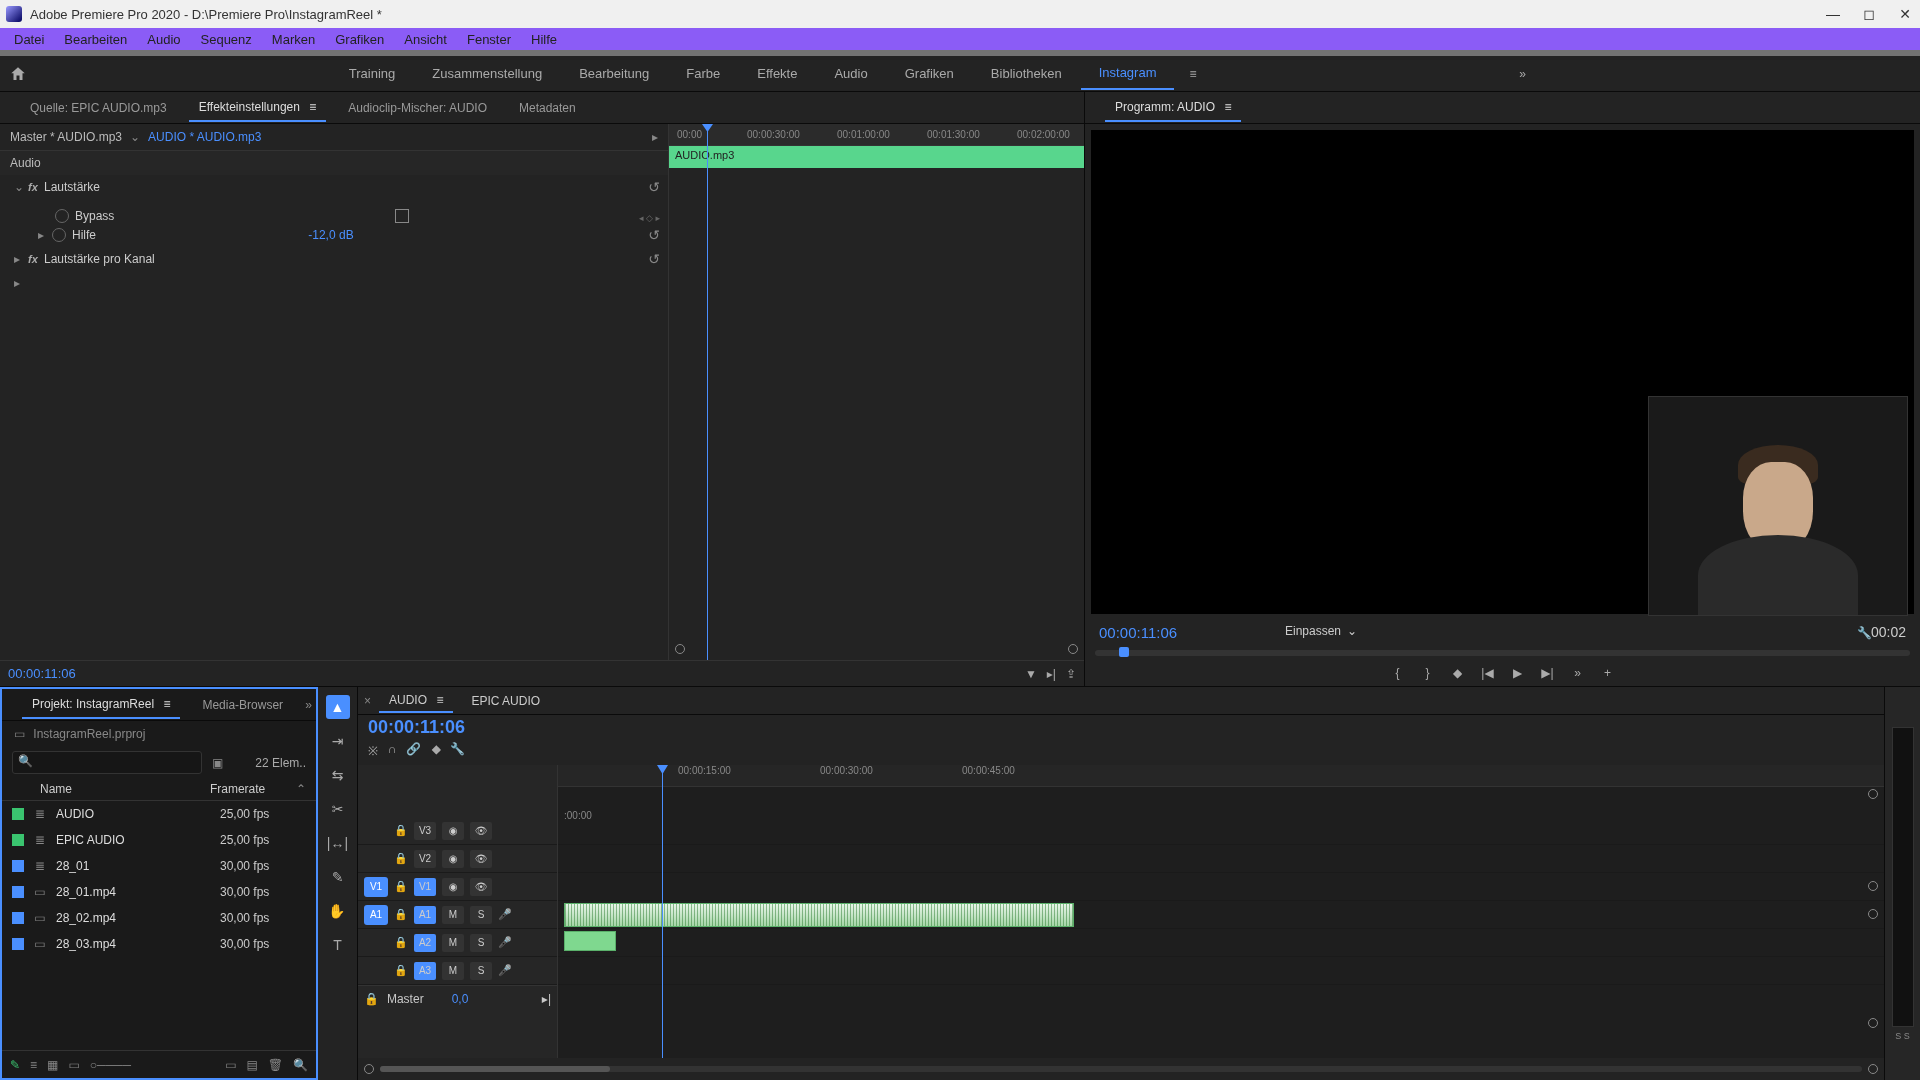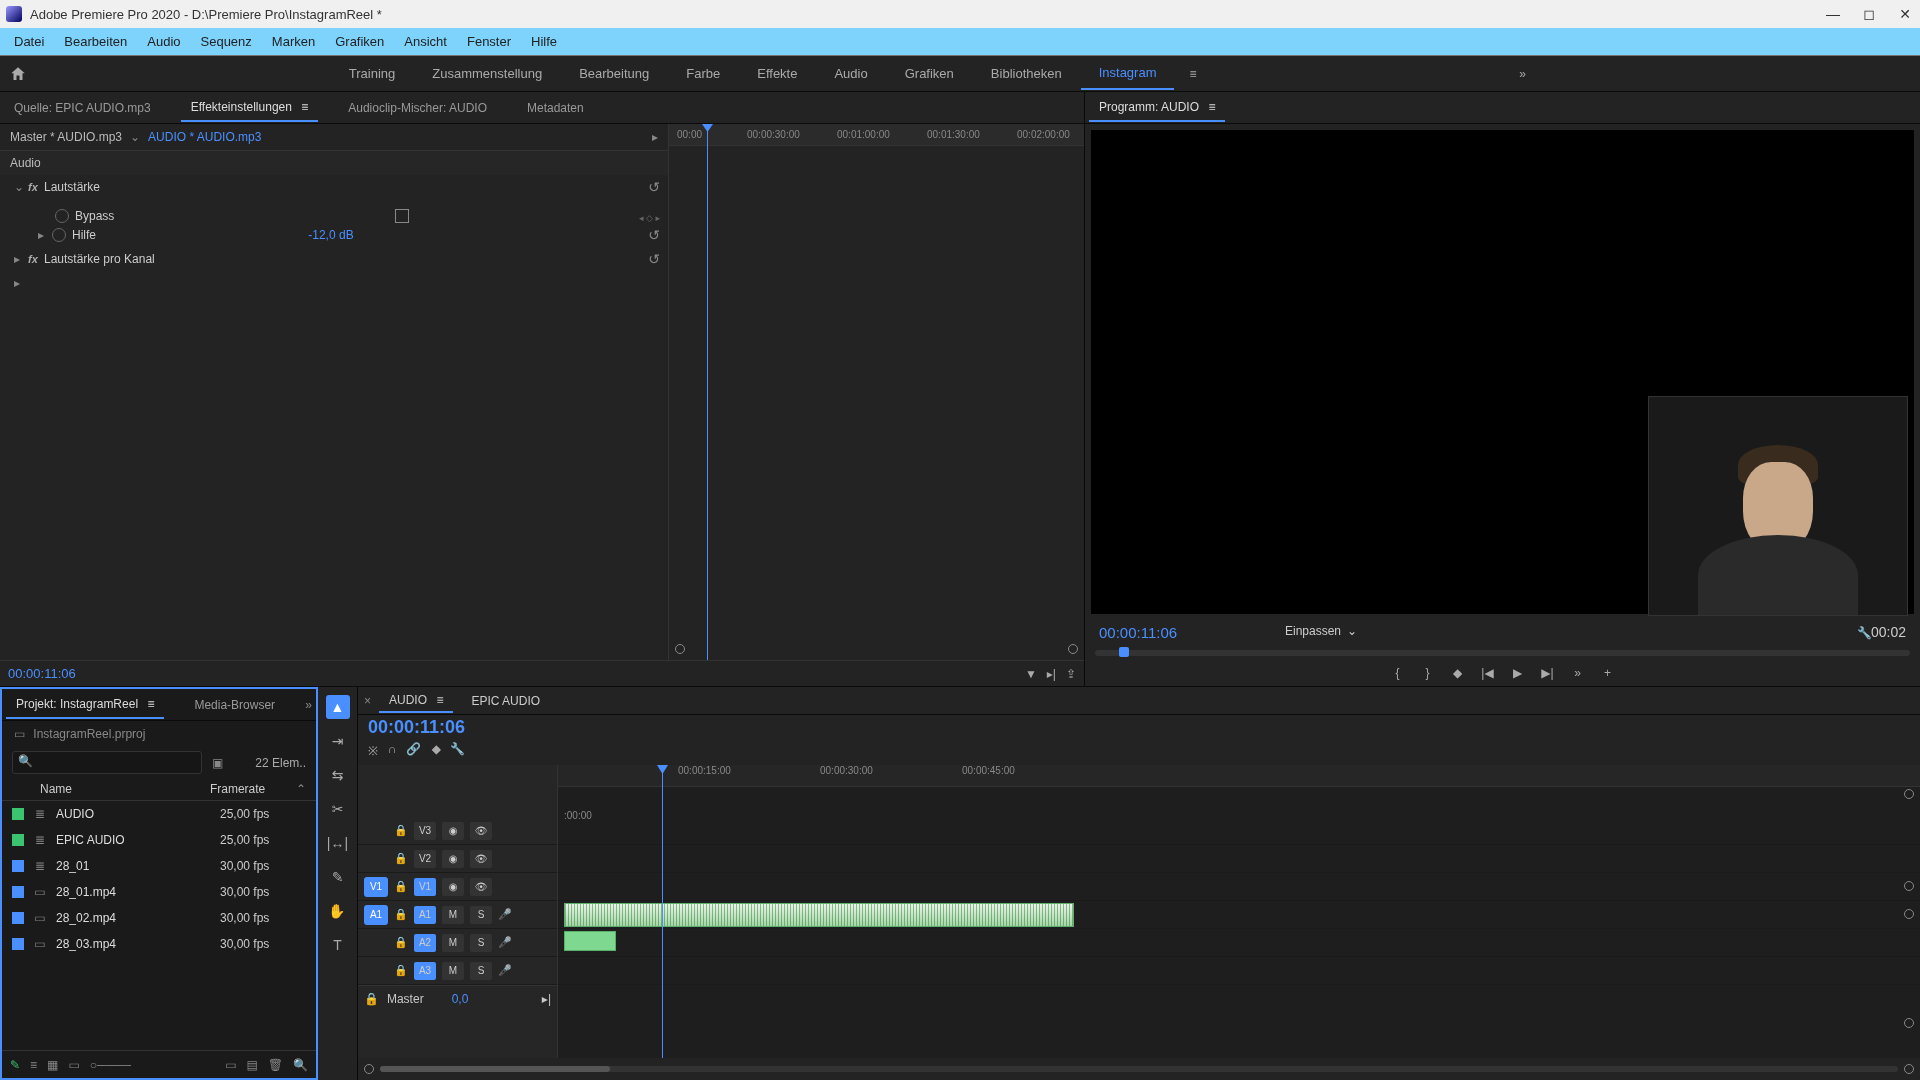--- a/index.html
+++ b/index.html
@@ -6,38 +6,38 @@
 body { background: #1a1a1a; color: #c8c8c8; font-size: 12px; overflow: hidden; width: 1920px; height: 1080px; }
 
 
 .titlebar { background: #f0f0f0; height: 28px; display: flex; align-items: center; padding: 0 6px; color: #333; font-size: 13px; }
 .titlebar .app-icon { width: 16px; height: 16px; background: linear-gradient(135deg,#9999ff,#00005b); border-radius: 3px; margin-right: 8px; }
 .titlebar .title-text { flex: 1; }
 .titlebar .win-btns { display: flex; gap: 18px; }
 .titlebar .win-btn { width: 18px; height: 18px; display: flex; align-items: center; justify-content: center; color: #333; cursor: pointer; font-size: 14px; }
 
 
-.menubar { background: #7dd3fc; height: 28px; display: flex; align-items: center; padding: 0 4px; border-bottom: 1px solid #737373; }
+.menubar { background: #8b5cf6; height: 28px; display: flex; align-items: center; padding: 0 4px; border-bottom: 6px solid #737373; }
 .menubar .menu-item { padding: 4px 10px; color: #222; font-size: 13px; cursor: pointer; }
 
 
 .workspace-bar { background: #232323; height: 36px; display: flex; align-items: center; border-bottom: 1px solid #0a0a0a; }
 .workspace-bar .home-btn { width: 36px; display: flex; justify-content: center; }
 .workspace-bar .spacer { flex: 1; }
 .workspace-bar .ws-tabs { display: flex; align-items: center; gap: 1px; }
 .workspace-bar .ws-tab { padding: 8px 18px; color: #aaa; cursor: pointer; font-size: 13px; }
 .workspace-bar .ws-tab.active { color: #4a8fff; border-bottom: 2px solid #4a8fff; }
 .workspace-bar .ws-menu { padding: 0 14px; color: #aaa; }
 
 
 .main-grid { display: grid; grid-template-columns: 1085px 1fr; grid-template-rows: 595px 1fr; height: calc(100% - 92px); }
 
 
 .fx-panel { background: #232323; border-right: 1px solid #0a0a0a; border-bottom:1px solid #0a0a0a; display:flex; flex-direction:column;}
-.panel-tabs { display: flex; align-items: center; height: 32px; border-bottom: 1px solid #0a0a0a; padding: 0 4px; gap: 20px; }
+.panel-tabs { display: flex; align-items: center; height: 32px; border-bottom: 1px solid #0a0a0a; padding: 0 20px; gap: 12px; }
 .panel-tab { padding: 6px 10px; color: #999; font-size: 12px; cursor: pointer; white-space:nowrap;}
 .panel-tab.active { color: #ddd; border-bottom: 2px solid #4a8fff; }
 .panel-tab .tab-menu { margin-left: 6px; }
 
 .fx-body { flex:1; display:flex; position:relative;}
 .fx-left { width: 668px; display:flex; flex-direction:column;}
 .fx-right { flex:1; position:relative; border-left:1px solid #333;}
 
 .master-row { padding: 6px 10px; display:flex; align-items:center; gap:8px; border-bottom:1px solid #333;}
 .master-row .bc1 { color:#bbb; }
@@ -261,20 +261,21 @@
       </div>
 
       <div class="fx-right">
         <div class="fx-timeline-ruler">
           <span class="tick" style="left:8px;">00:00</span>
           <span class="tick" style="left:78px;">00:00:30:00</span>
           <span class="tick" style="left:168px;">00:01:00:00</span>
           <span class="tick" style="left:258px;">00:01:30:00</span>
           <span class="tick" style="left:348px;">00:02:00:00</span>
         </div>
+        <div class="fx-clip-bar">AUDIO.mp3</div>
         <div class="fx-playhead"></div>
         <div class="fx-scroll-o" style="left:6px;"></div>
         <div class="fx-scroll-o" style="right:6px;"></div>
       </div>
     </div>
 
     <div class="fx-footer-row">
       <span class="fx-time">00:00:11:06</span>
       <div class="fx-footer-icons">
         <span>▼</span>
@@ -516,15 +517,19 @@
 
       <div class="tl-scroll-bottom">
         <div class="o"></div>
         <div class="bar">
             <div class="thumb"></div>
           </div>
         <div class="o"></div>
       </div>
     </div>
 
+    <div class="meters">
+      <div class="meter-box"></div>
+      <div class="label55">S S</div>
+    </div>
   </div>
 
 </div>
 
 </body></html>

